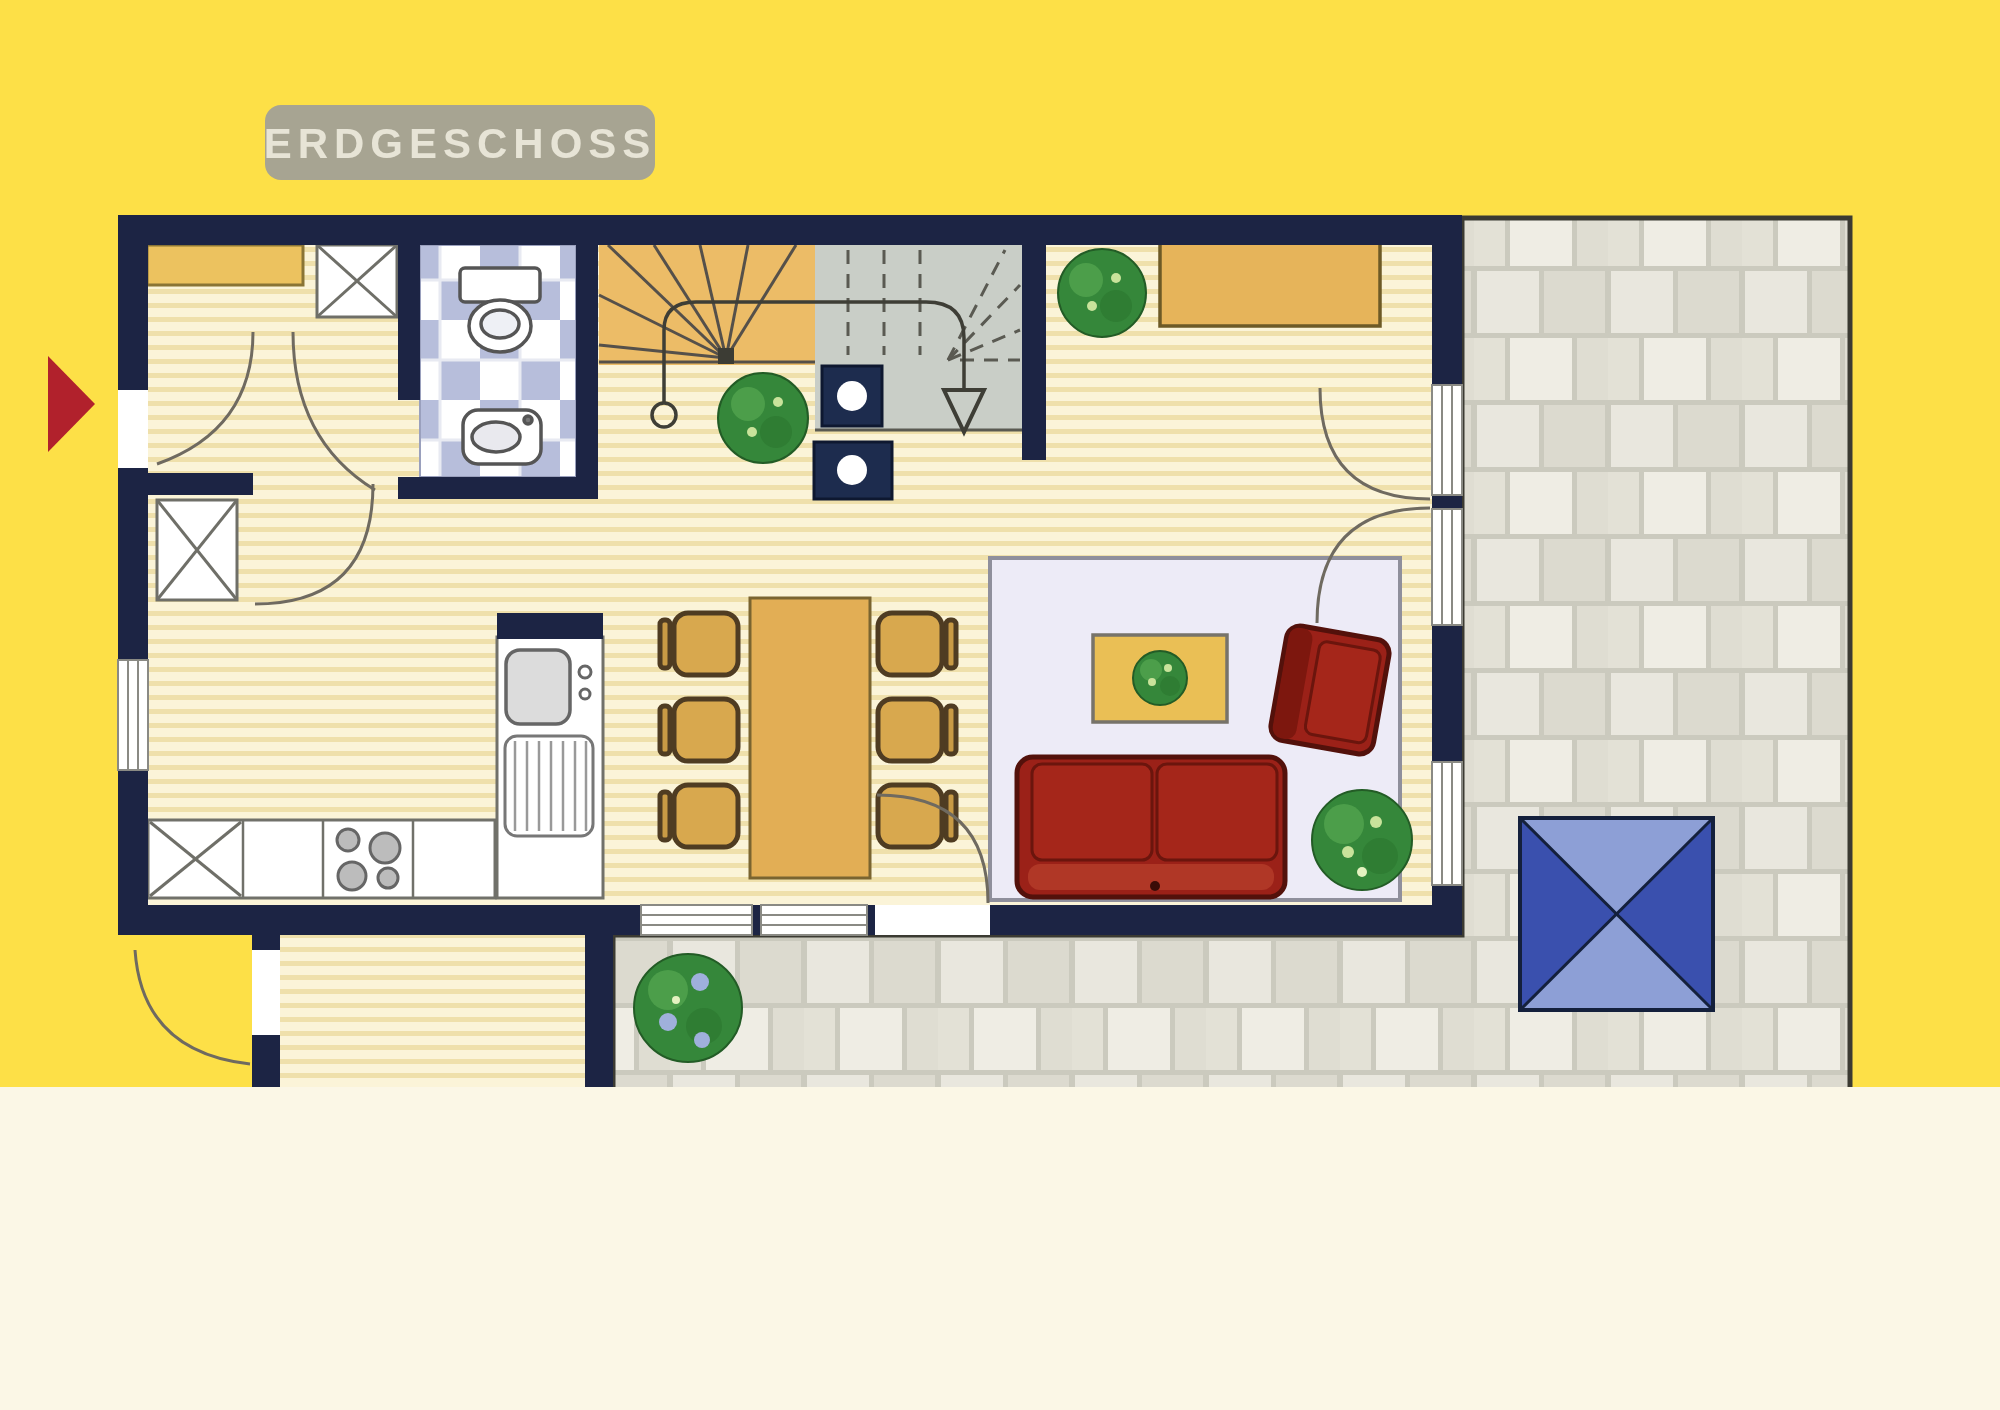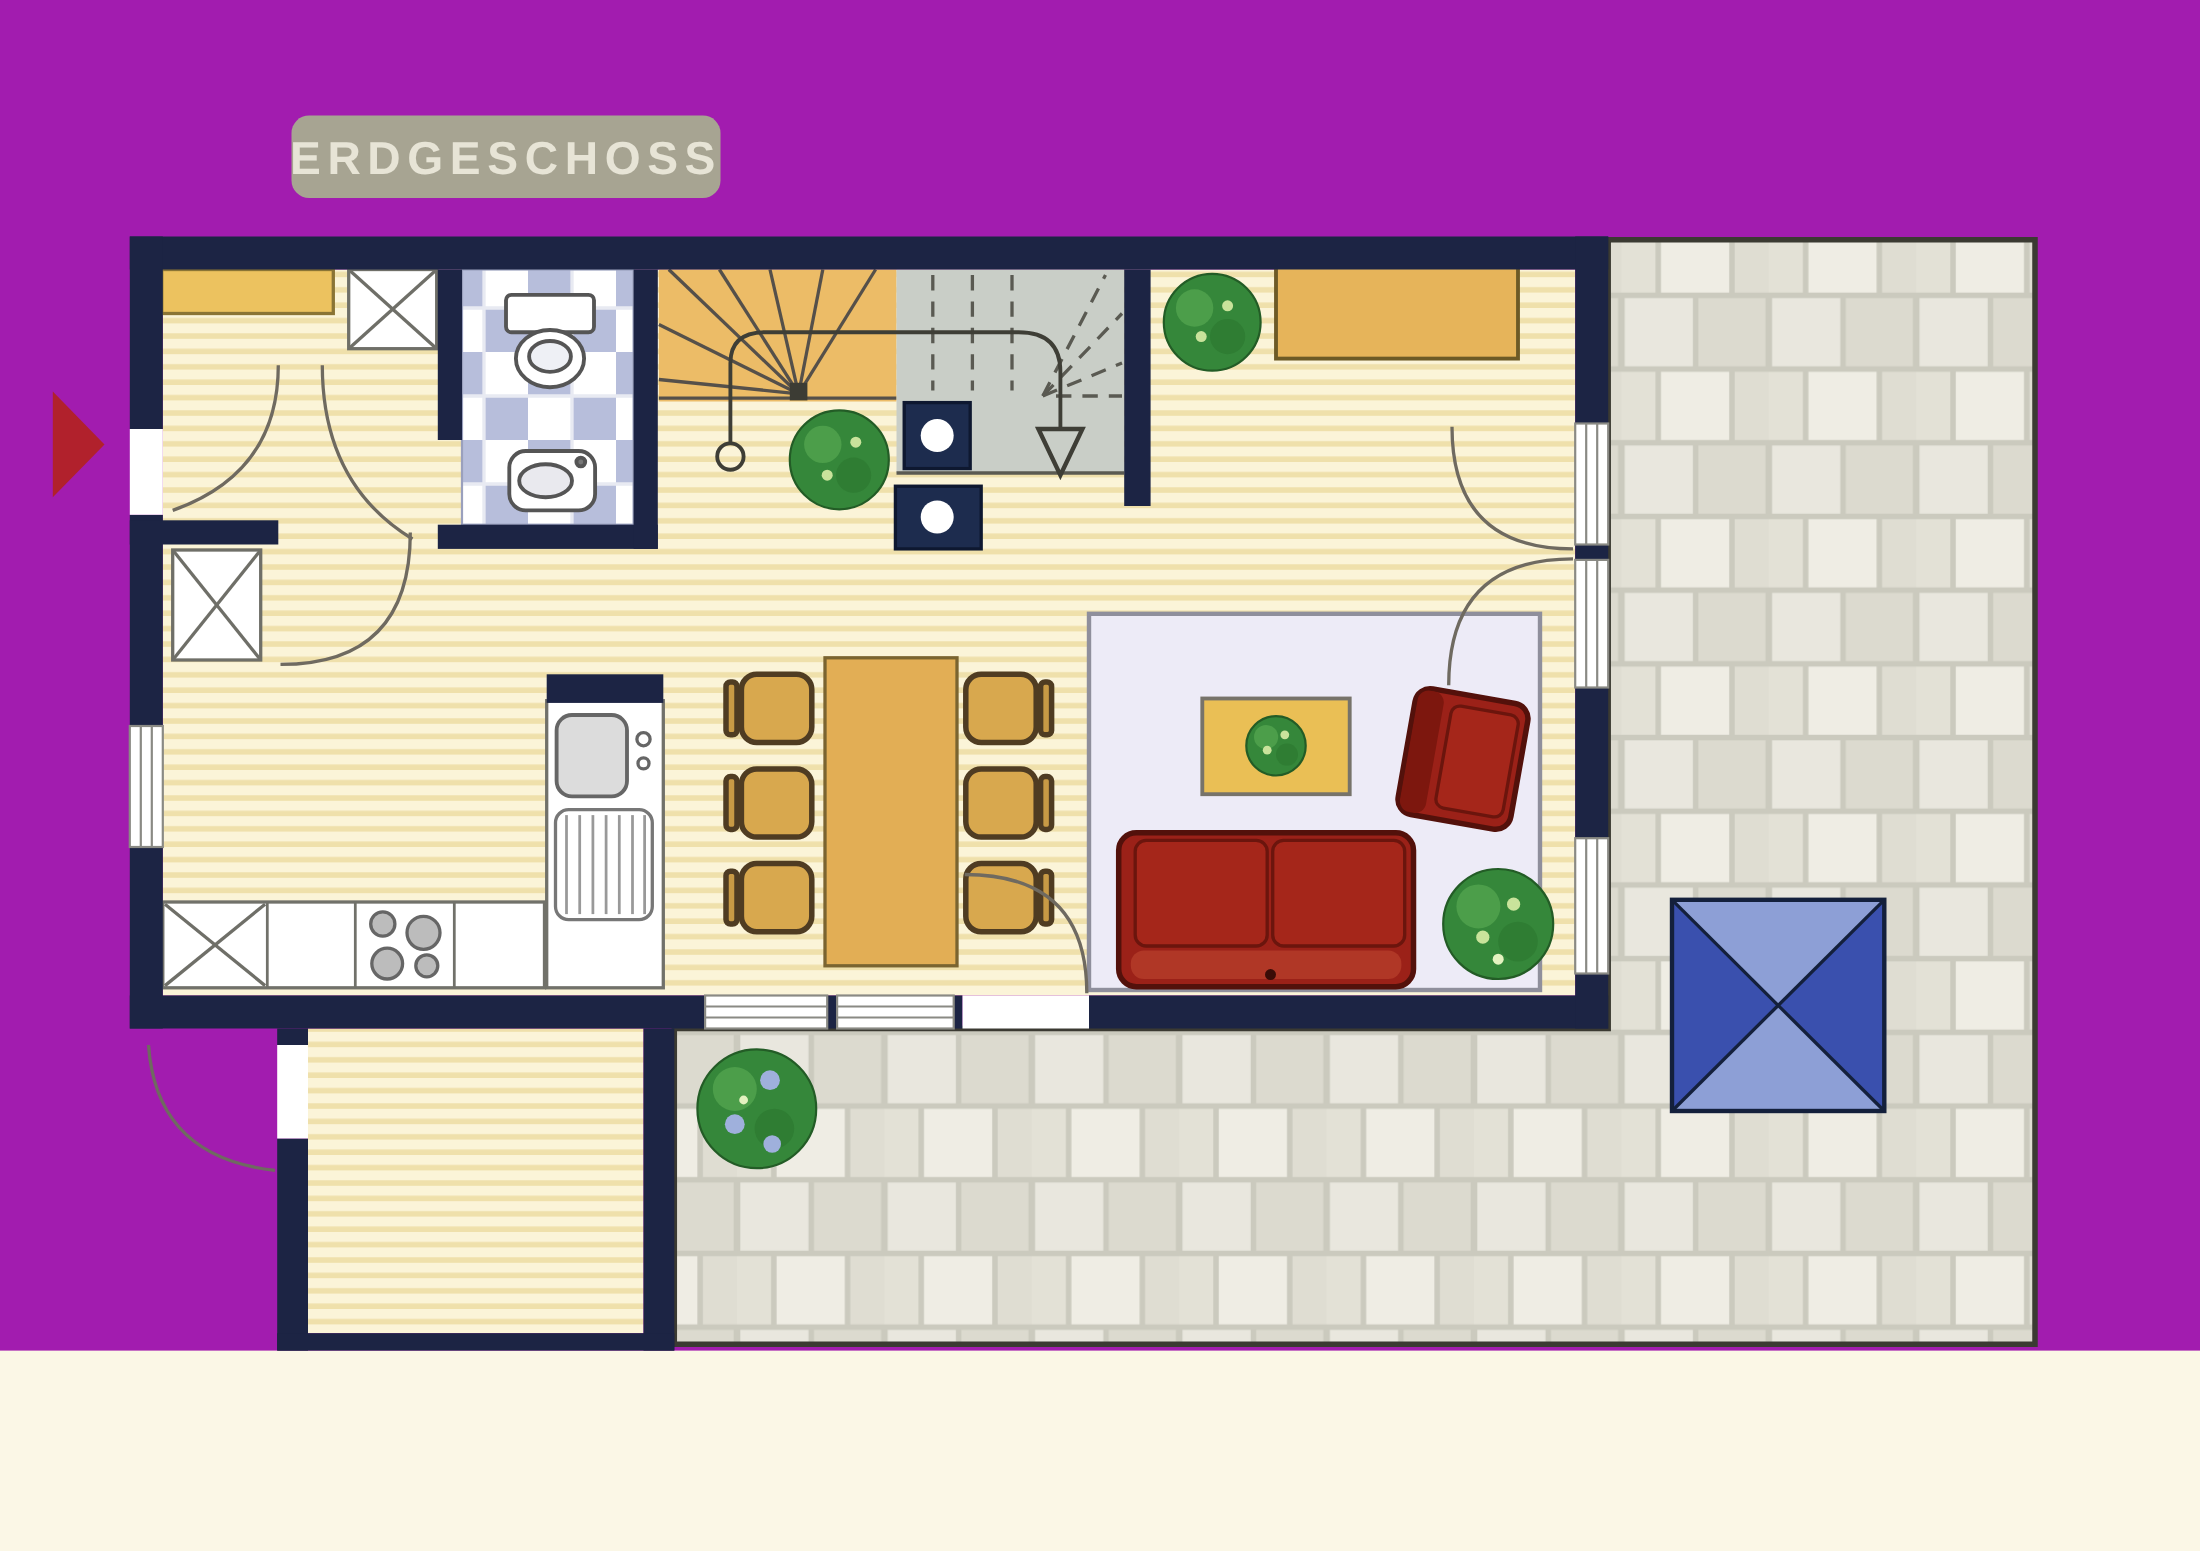--- a/index.html
+++ b/index.html
@@ -1,16 +1,16 @@
 <!DOCTYPE html>
 <html><head>
 <meta charset="utf-8">
 <style>
   html,body{margin:0;padding:0;background:#fbf7e6;}
-  #stage{position:relative;width:2000px;height:1228px;background:#a21caf;overflow:hidden;
+  #stage{position:relative;width:2000px;height:1087px;background:#fde047;overflow:hidden;
          font-family:"Liberation Sans", sans-serif;}
   svg{position:absolute;left:0;top:0;}
   .banner-text{font-family:"Liberation Sans", sans-serif;font-weight:bold;font-size:42px;
                letter-spacing:6px;fill:#e7e4d6;}
 </style>
 </head>
 <body>
 
 <div id="stage">
 <svg width="2000" height="1410" viewBox="0 0 2000 1410">

